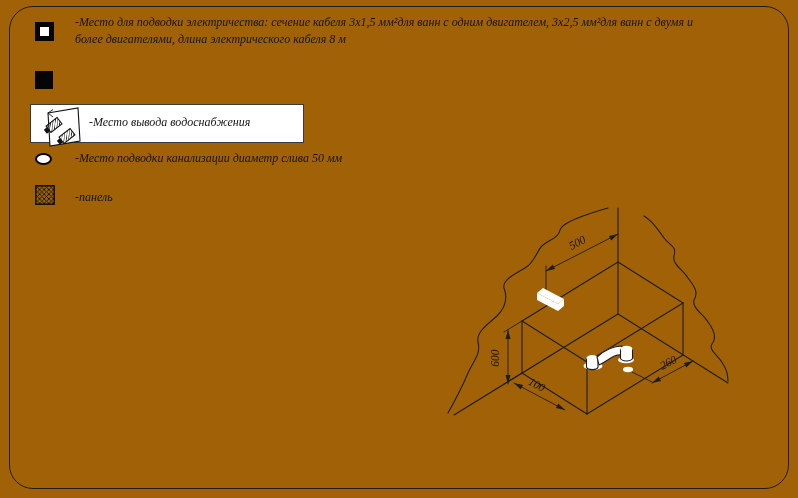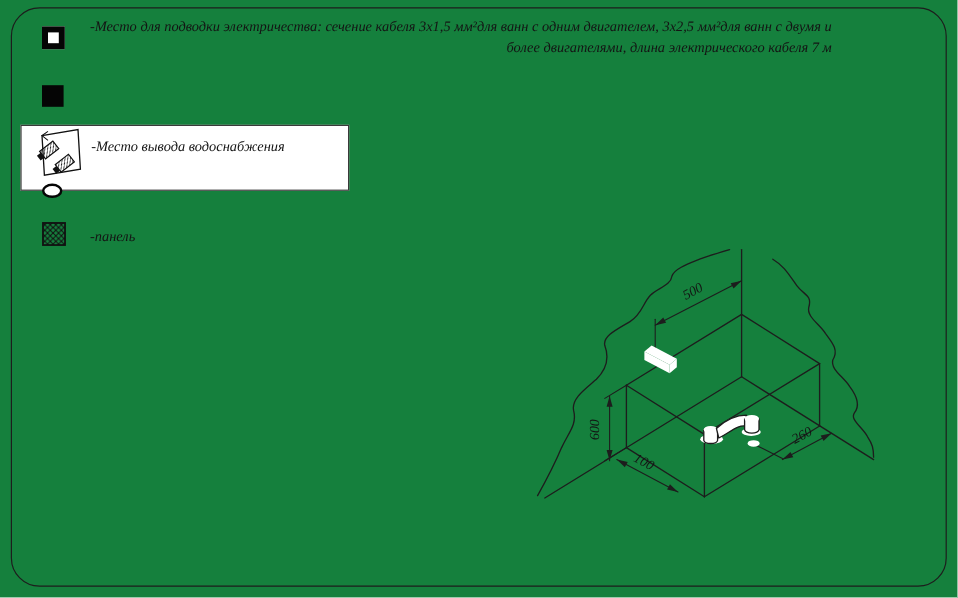--- a/index.html
+++ b/index.html
@@ -1,23 +1,23 @@
 <!DOCTYPE html>
 <html><head>
 <meta charset="utf-8">
 <style>
   html,body{margin:0;padding:0;background:#fff;}
-  .page{position:relative;width:798px;height:498px;background:#15803d;overflow:hidden;
-        font-family:"Liberation Serif",serif;font-style:italic;color:#141414;text-align:right;}
+  .page{position:relative;width:798px;height:498px;background:#a16207;overflow:hidden;
+        font-family:"Liberation Serif",serif;font-style:italic;color:#141414;}
   .frame{position:absolute;left:9px;top:6px;width:778px;height:481px;
          border:1.6px solid #1d1d1d;border-radius:24px;}
   .icon-open-square{position:absolute;left:35px;top:22px;width:19px;height:19px;
          border:5px solid #050505;box-sizing:border-box;background:#fff;}
   .icon-filled-square{position:absolute;left:35px;top:71px;width:18px;height:18px;background:#050505;}
-  .water-box{position:absolute;left:17px;top:104px;width:274px;height:55px;
+  .water-box{position:absolute;left:30px;top:104px;width:274px;height:39px;
          border:1.2px solid #3a3a3a;box-sizing:border-box;background:#fff;}
   .water-box svg{position:absolute;left:8px;top:1px;}
   .icon-oval{position:absolute;left:35px;top:153px;width:17px;height:12px;
          border:2.6px solid #050505;border-radius:50%;box-sizing:border-box;background:#fff;}
   .legend-text{position:absolute;left:75px;font-size:12px;line-height:17px;white-space:nowrap;}
   .legend-text div{white-space:nowrap;}
   .boxed-text{position:absolute;left:58px;top:9px;font-size:12px;line-height:17px;white-space:nowrap;}
   .draw{position:absolute;left:430px;top:200px;}
   .draw path,.draw line,.draw polyline{stroke:#1d1d1d;fill:none;stroke-width:1.1;stroke-linejoin:round;stroke-linecap:round;}
   .draw .dim{stroke-width:0.9;}
@@ -28,21 +28,21 @@
 </style>
 </head>
 <body>
 
 <div class="page">
   <div class="frame"></div>
 
   <div class="icon-open-square"></div>
   <div class="legend-text" style="top:14px">
     <div>-Место для подводки электричества: сечение кабеля 3х1,5 мм²для ванн с одним двигателем, 3х2,5 мм²для ванн с двумя и</div>
-    <div>более двигателями, длина электрического кабеля 7 м</div>
+    <div>более двигателями, длина электрического кабеля 8 м</div>
   </div>
 
   <div class="icon-filled-square"></div>
 
   <div class="water-box">
     <svg width="48" height="41" viewBox="0 0 48 41">
       <defs>
         <pattern id="h2" width="3.2" height="3.2" patternUnits="userSpaceOnUse">
           <path d="M0,3.2 L3.2,0" stroke="#111" stroke-width="0.8"></path>
         </pattern>
@@ -55,20 +55,23 @@
       </g>
       <g transform="rotate(-38 28 30)">
         <rect x="21" y="26" width="14" height="8" fill="url(#h2)" stroke="#111" stroke-width="1"></rect>
         <rect x="17" y="27.5" width="4" height="5" fill="#111"></rect>
       </g>
     </svg>
     <div class="boxed-text">-Место вывода водоснабжения</div>
   </div>
 
   <div class="icon-oval"></div>
+  <div class="legend-text" style="top:150px">
+    <div>-Место подводки канализации диаметр слива 50 мм</div>
+  </div>
 
   <svg style="position:absolute;left:35px;top:185px" width="20" height="20" viewBox="0 0 20 20">
     <defs>
       <pattern id="xh" width="4.6" height="4.6" patternUnits="userSpaceOnUse">
         <path d="M0,4.6 L4.6,0 M0,0 L4.6,4.6" stroke="#111" stroke-width="0.9"></path>
       </pattern>
     </defs>
     <rect x="0.8" y="0.8" width="18.4" height="18.4" fill="url(#xh)" stroke="#111" stroke-width="1.5"></rect>
   </svg>
   <div class="legend-text" style="top:189px">

